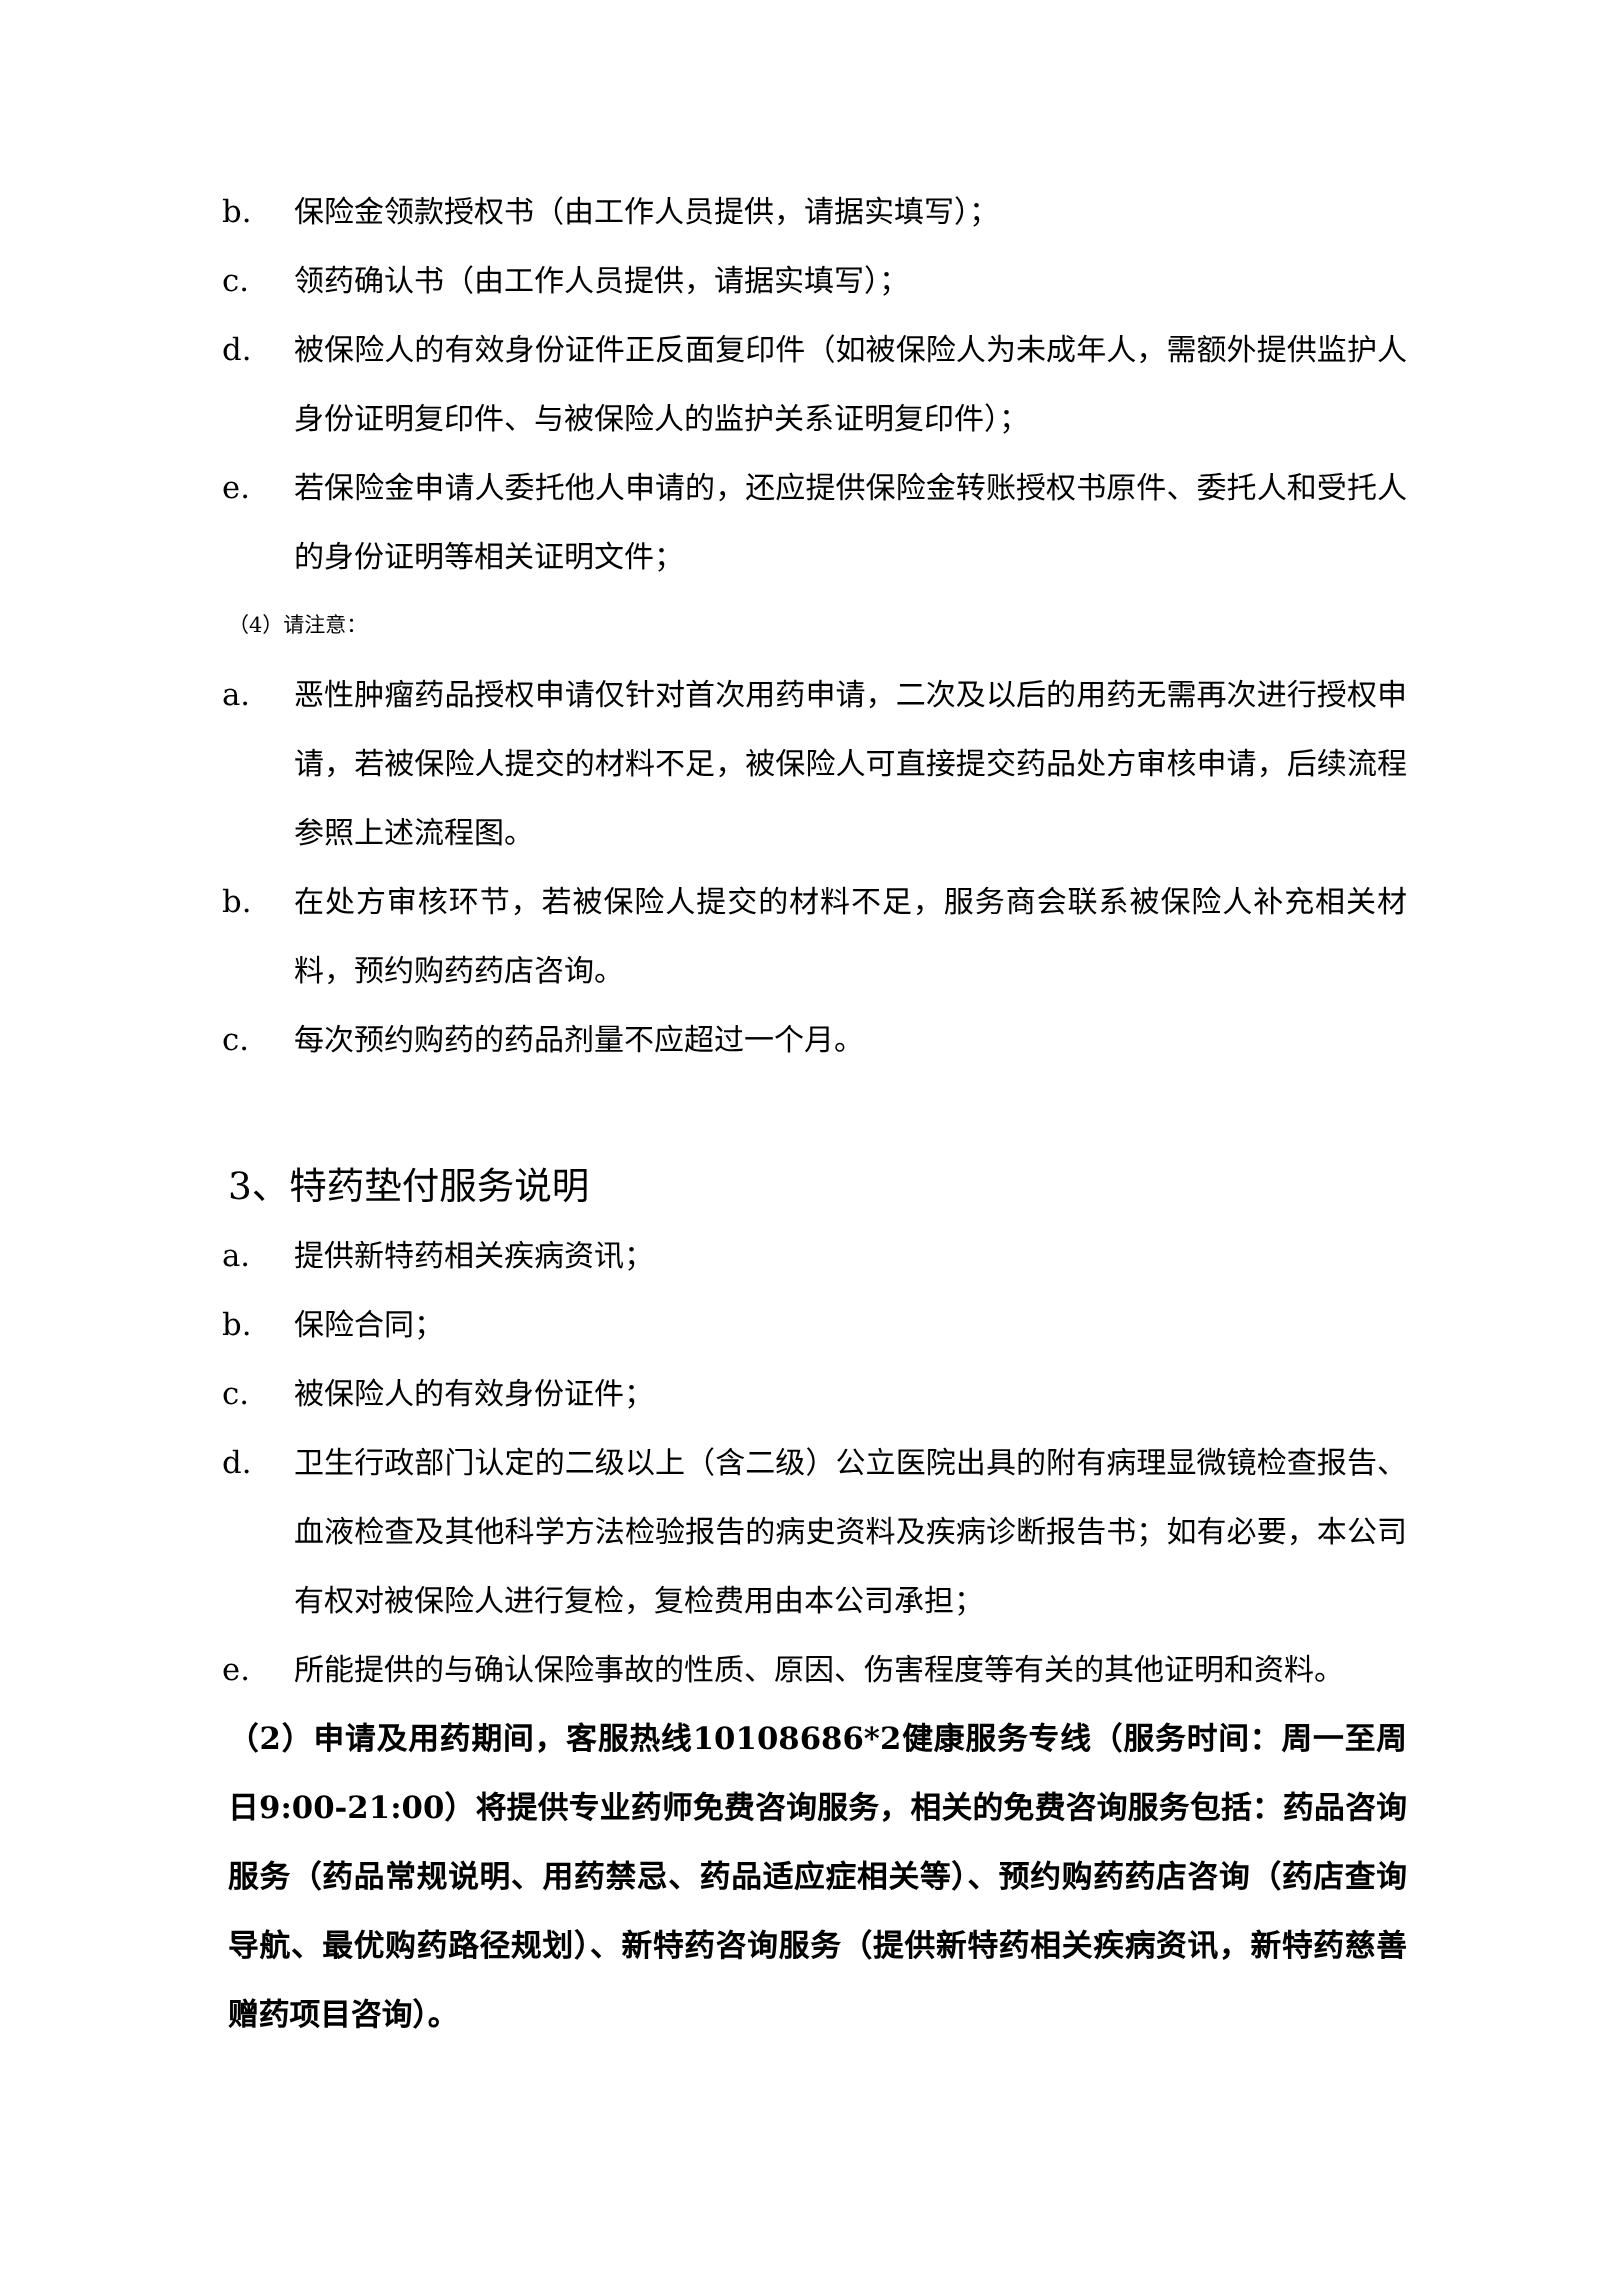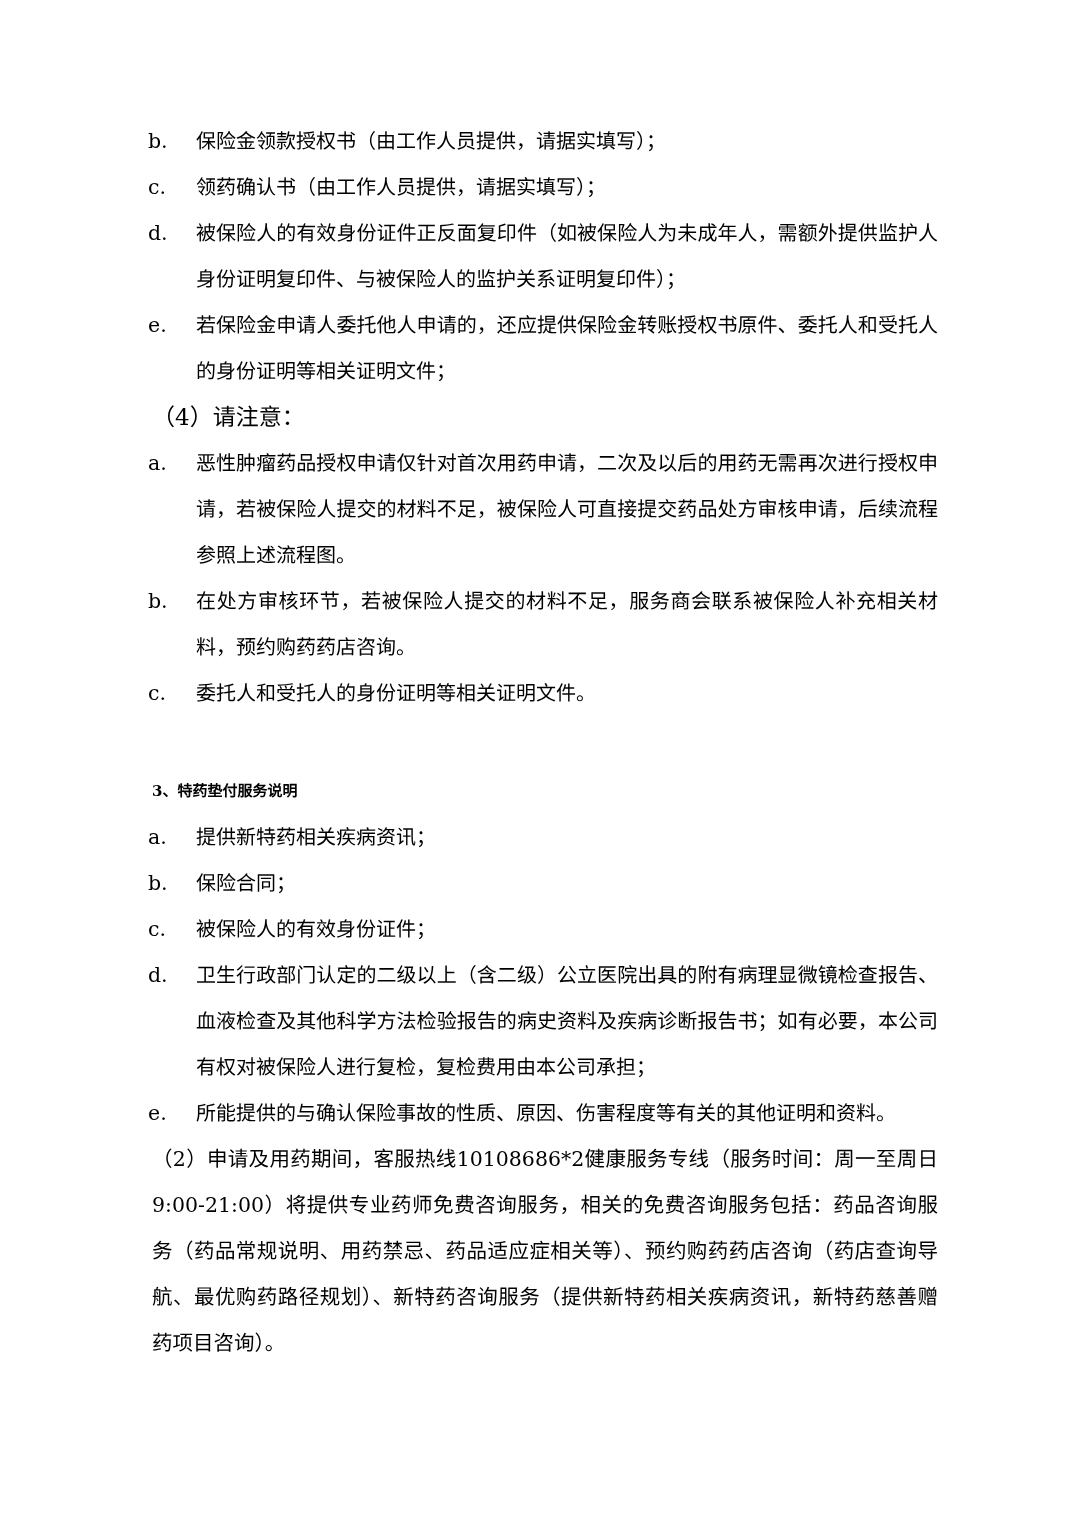--- a/index.html
+++ b/index.html
@@ -40,42 +40,43 @@
     font-family: "DejaVu Serif", "Liberation Serif", serif;
   }
   .listtext {
     flex: 1 1 auto;
     font-size: 20px;
     line-height: 46px;
     text-align: justify;
     text-justify: inter-ideograph;
   }
   .numpara {
-    font-size: 23px;
+    font-size: 14px;
     line-height: 46px;
     margin: 0;
     padding-left: 4px;
   }
   .section-title {
-    font-size: 15px;
+    font-size: 25px;
     line-height: 46px;
-    font-weight: bold;
+    font-weight: normal;
     margin: 0;
     padding-left: 4px;
   }
   .spacer-large {
     height: 52px;
   }
   .block-para {
     font-size: 20.5px;
     line-height: 46px;
     margin: 0;
     padding-left: 4px;
     text-align: justify;
     text-justify: inter-ideograph;
+    font-weight: bold;
   }
 </style>
 </head>
 <body>
 
 <div class="page">
   <div class="content">
 
     <div class="listrow">
       <span class="marker">b.</span>
@@ -104,21 +105,21 @@
       <span class="listtext">恶性肿瘤药品授权申请仅针对首次用药申请，二次及以后的用药无需再次进行授权申请，若被保险人提交的材料不足，被保险人可直接提交药品处方审核申请，后续流程参照上述流程图。</span>
     </div>
 
     <div class="listrow">
       <span class="marker">b.</span>
       <span class="listtext">在处方审核环节，若被保险人提交的材料不足，服务商会联系被保险人补充相关材料，预约购药药店咨询。</span>
     </div>
 
     <div class="listrow">
       <span class="marker">c.</span>
-      <span class="listtext">委托人和受托人的身份证明等相关证明文件。</span>
+      <span class="listtext">每次预约购药的药品剂量不应超过一个月。</span>
     </div>
 
     <div class="spacer-large"></div>
 
     <div class="section-title">3、特药垫付服务说明</div>
 
 
     <div class="listrow">
       <span class="marker">a.</span>
       <span class="listtext">提供新特药相关疾病资讯；</span>

